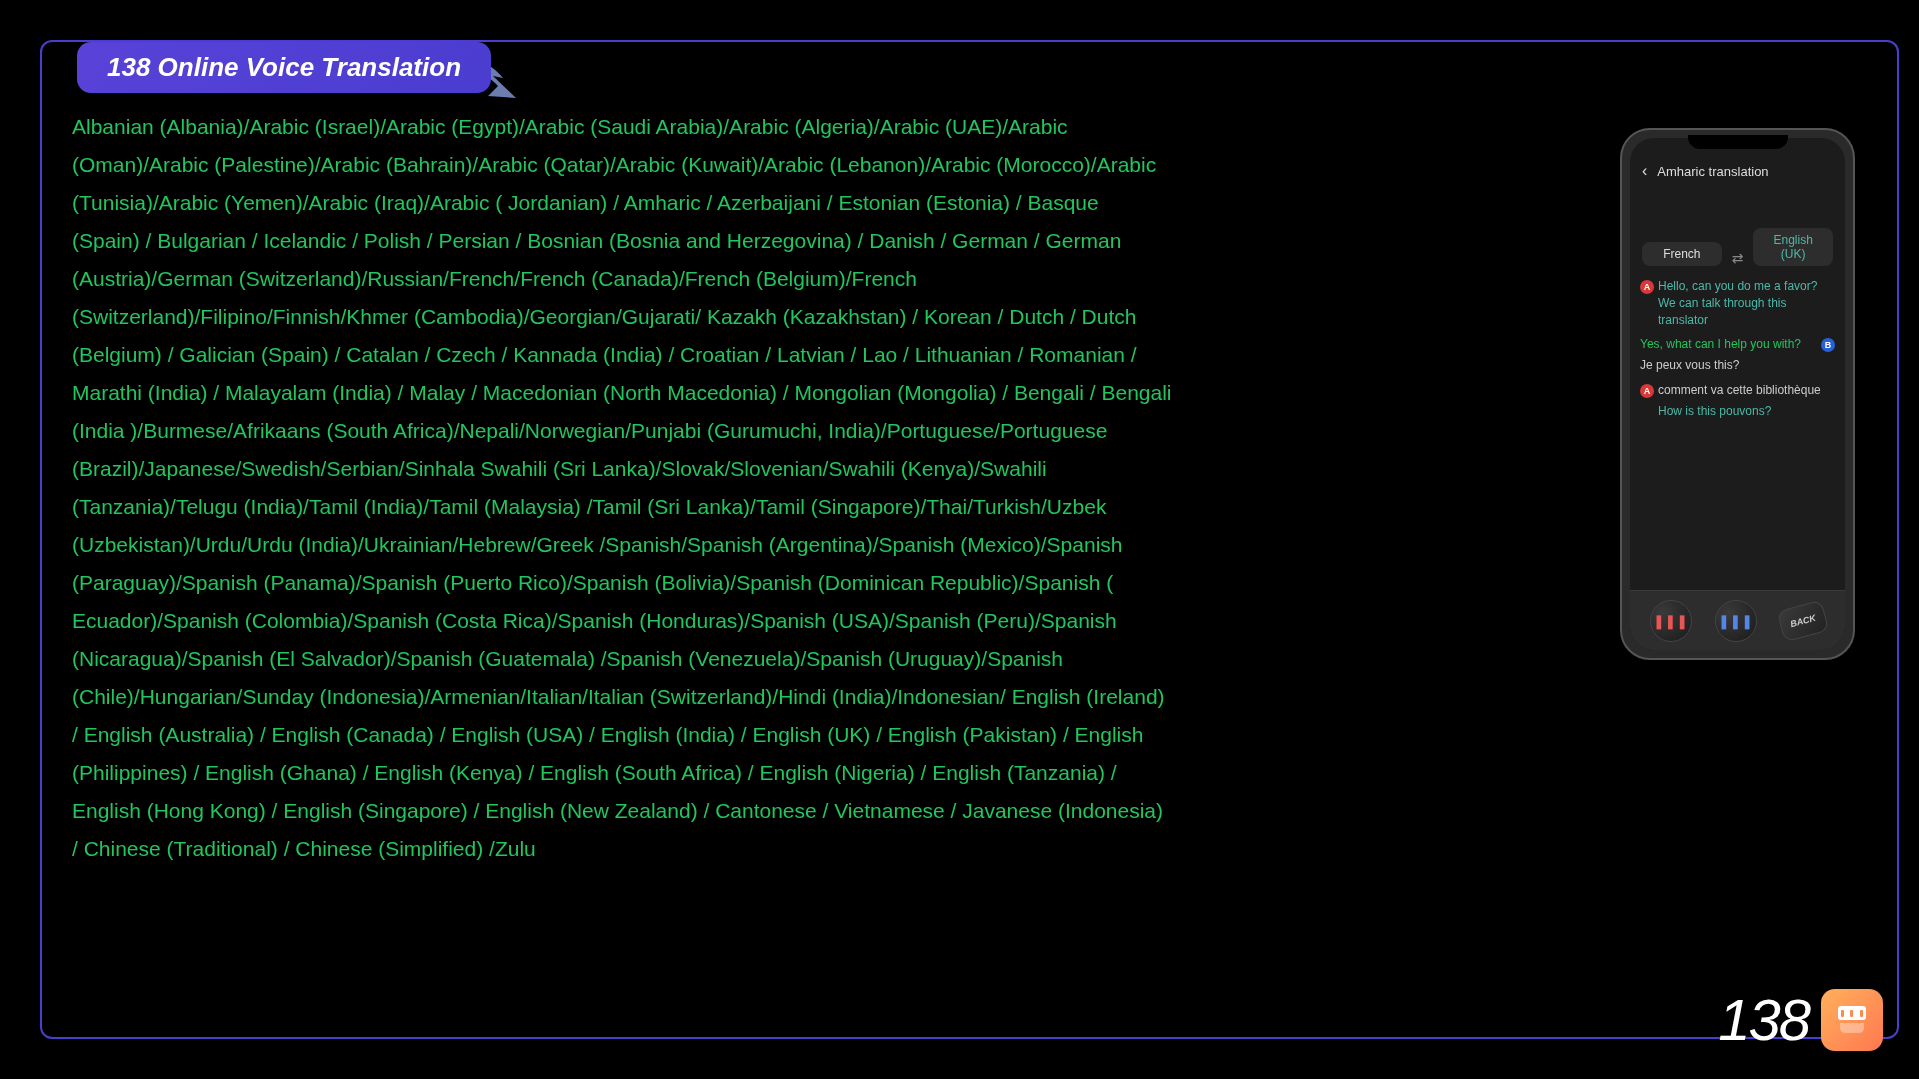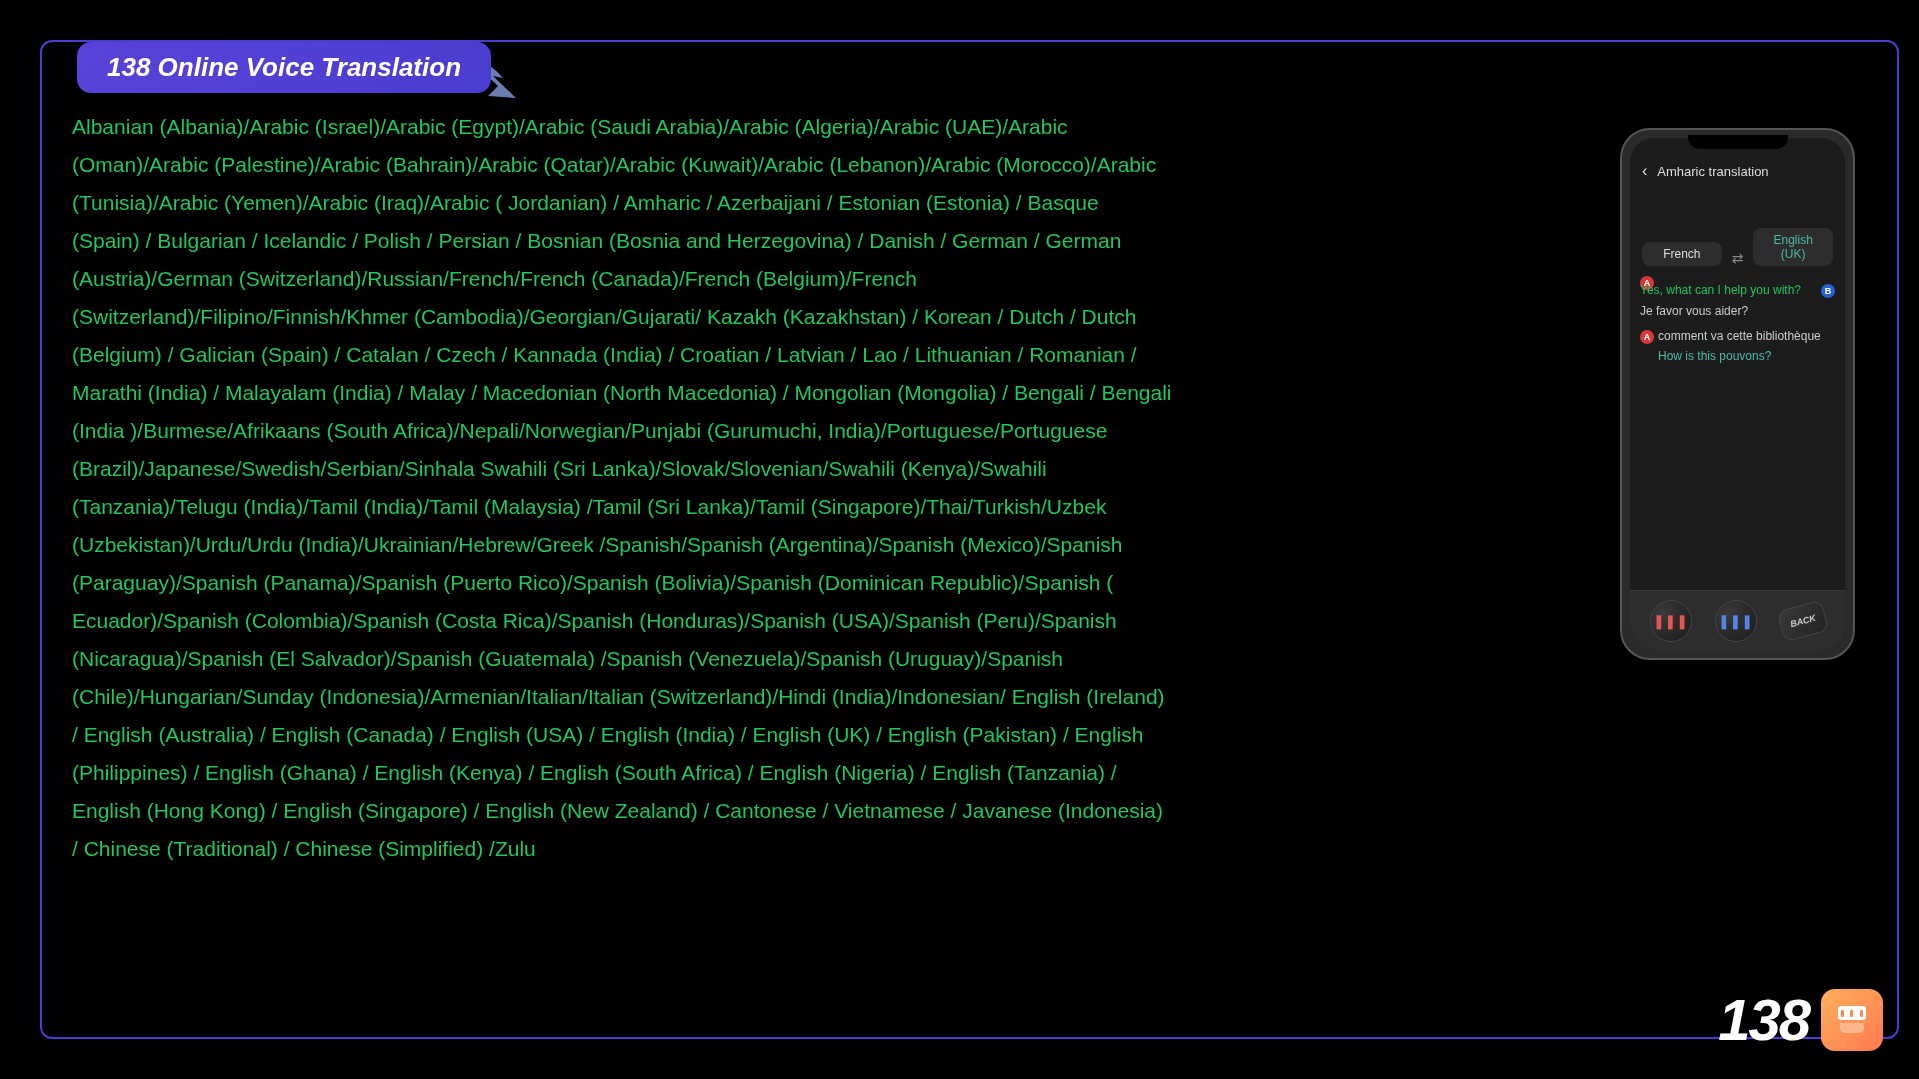--- a/index.html
+++ b/index.html
@@ -179,21 +179,21 @@
       position: absolute;
       right: 36px;
       bottom: 26px;
       display: flex;
       align-items: center;
       gap: 12px;
     }
     .count138 {
       color: #fff;
       font-size: 58px;
-      font-weight: 700;
+      font-weight: 400;
       font-style: italic;
       letter-spacing: -2px;
     }
     .orange-card {
       width: 62px;
       height: 62px;
       border-radius: 14px;
       background: linear-gradient(135deg, #ffb05c, #ff7850);
       display: flex;
       align-items: center;
@@ -233,25 +233,26 @@
           <span>Amharic translation</span>
         </div>
         <div class="lang-selector">
           <div class="lang-pill">French</div>
           <div class="swap-icon">⇄</div>
           <div class="lang-pill right">English (UK)</div>
         </div>
         <div class="conversation">
           <div class="msg a">
             <div class="badge a">A</div>
+            <div class="msg-trans">Hello, can you do me a favor? We can talk through this translator</div>
           </div>
           <div class="msg b">
             <div class="badge b">B</div>
             <div class="msg-orig">Yes, what can I help you with?</div>
-            <div class="msg-trans">Je favor vous aider?</div>
+            <div class="msg-trans">Je peux vous this?</div>
           </div>
           <div class="msg a">
             <div class="badge a">A</div>
             <div class="msg-orig">comment va cette bibliothèque</div>
             <div class="msg-trans">How is this pouvons?</div>
           </div>
         </div>
         <div class="phone-bottom">
           <div class="mic-btn red">❚❚❚</div>
           <div class="mic-btn blue">❚❚❚</div>

